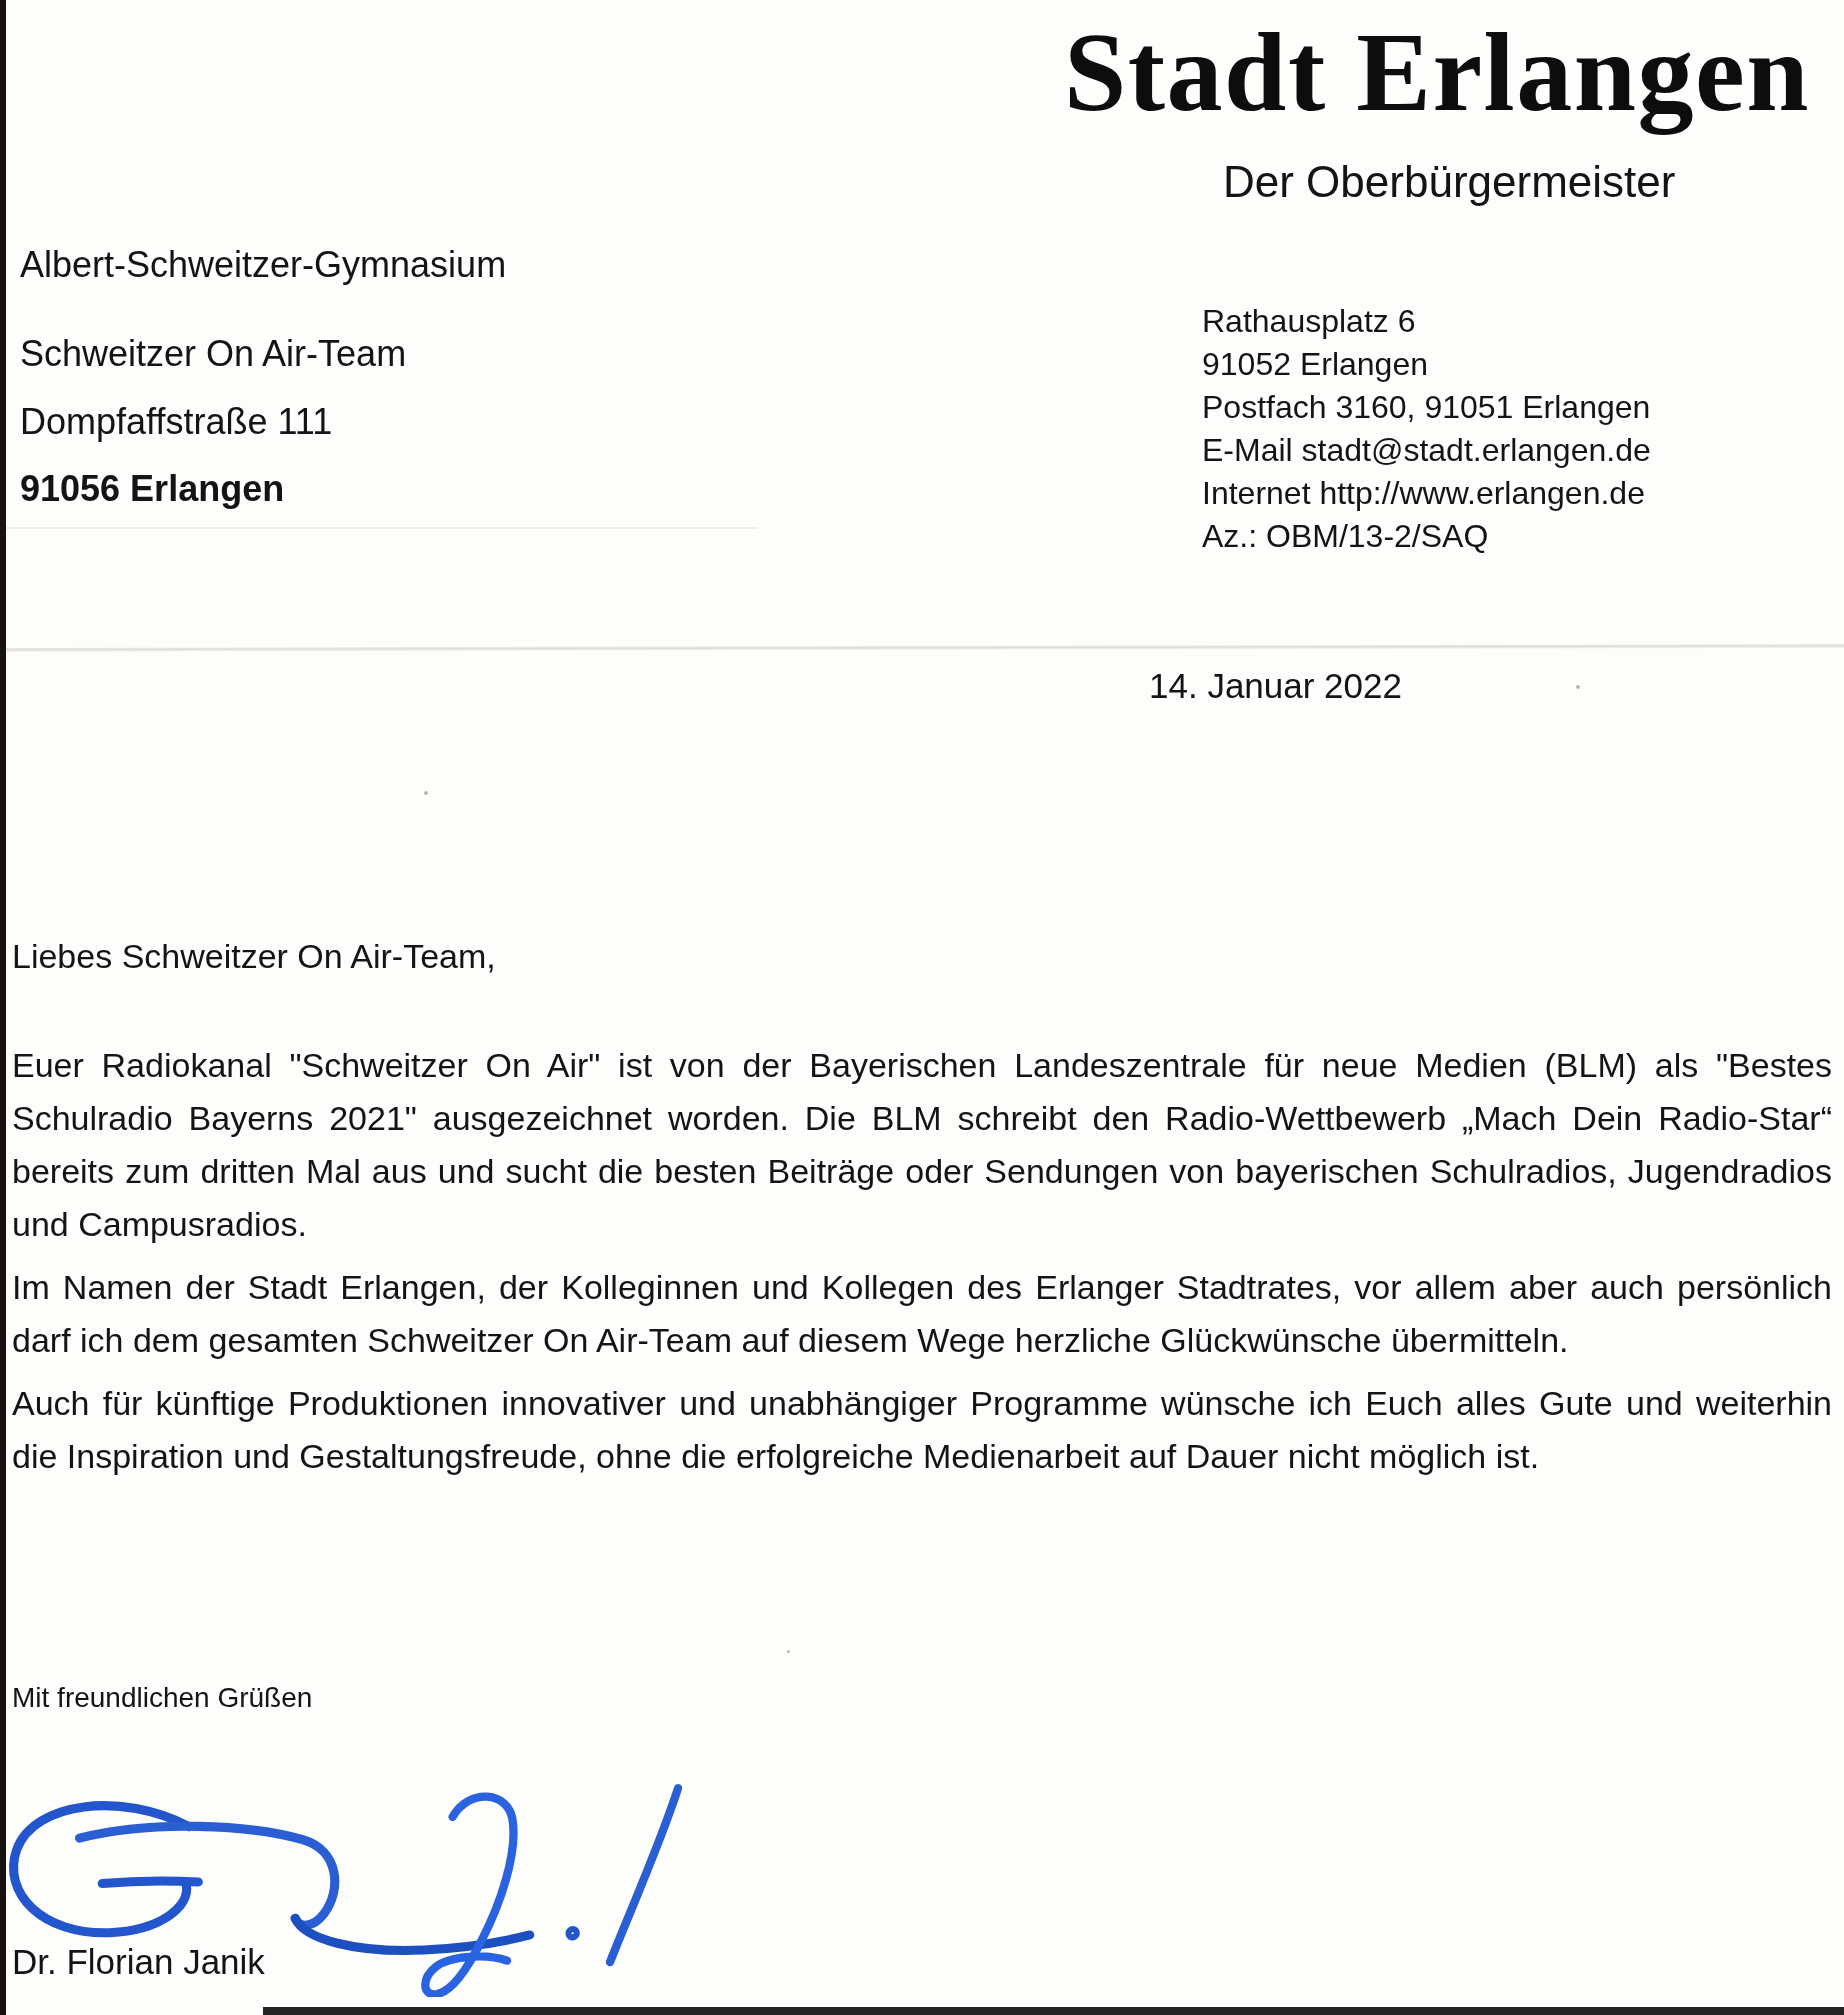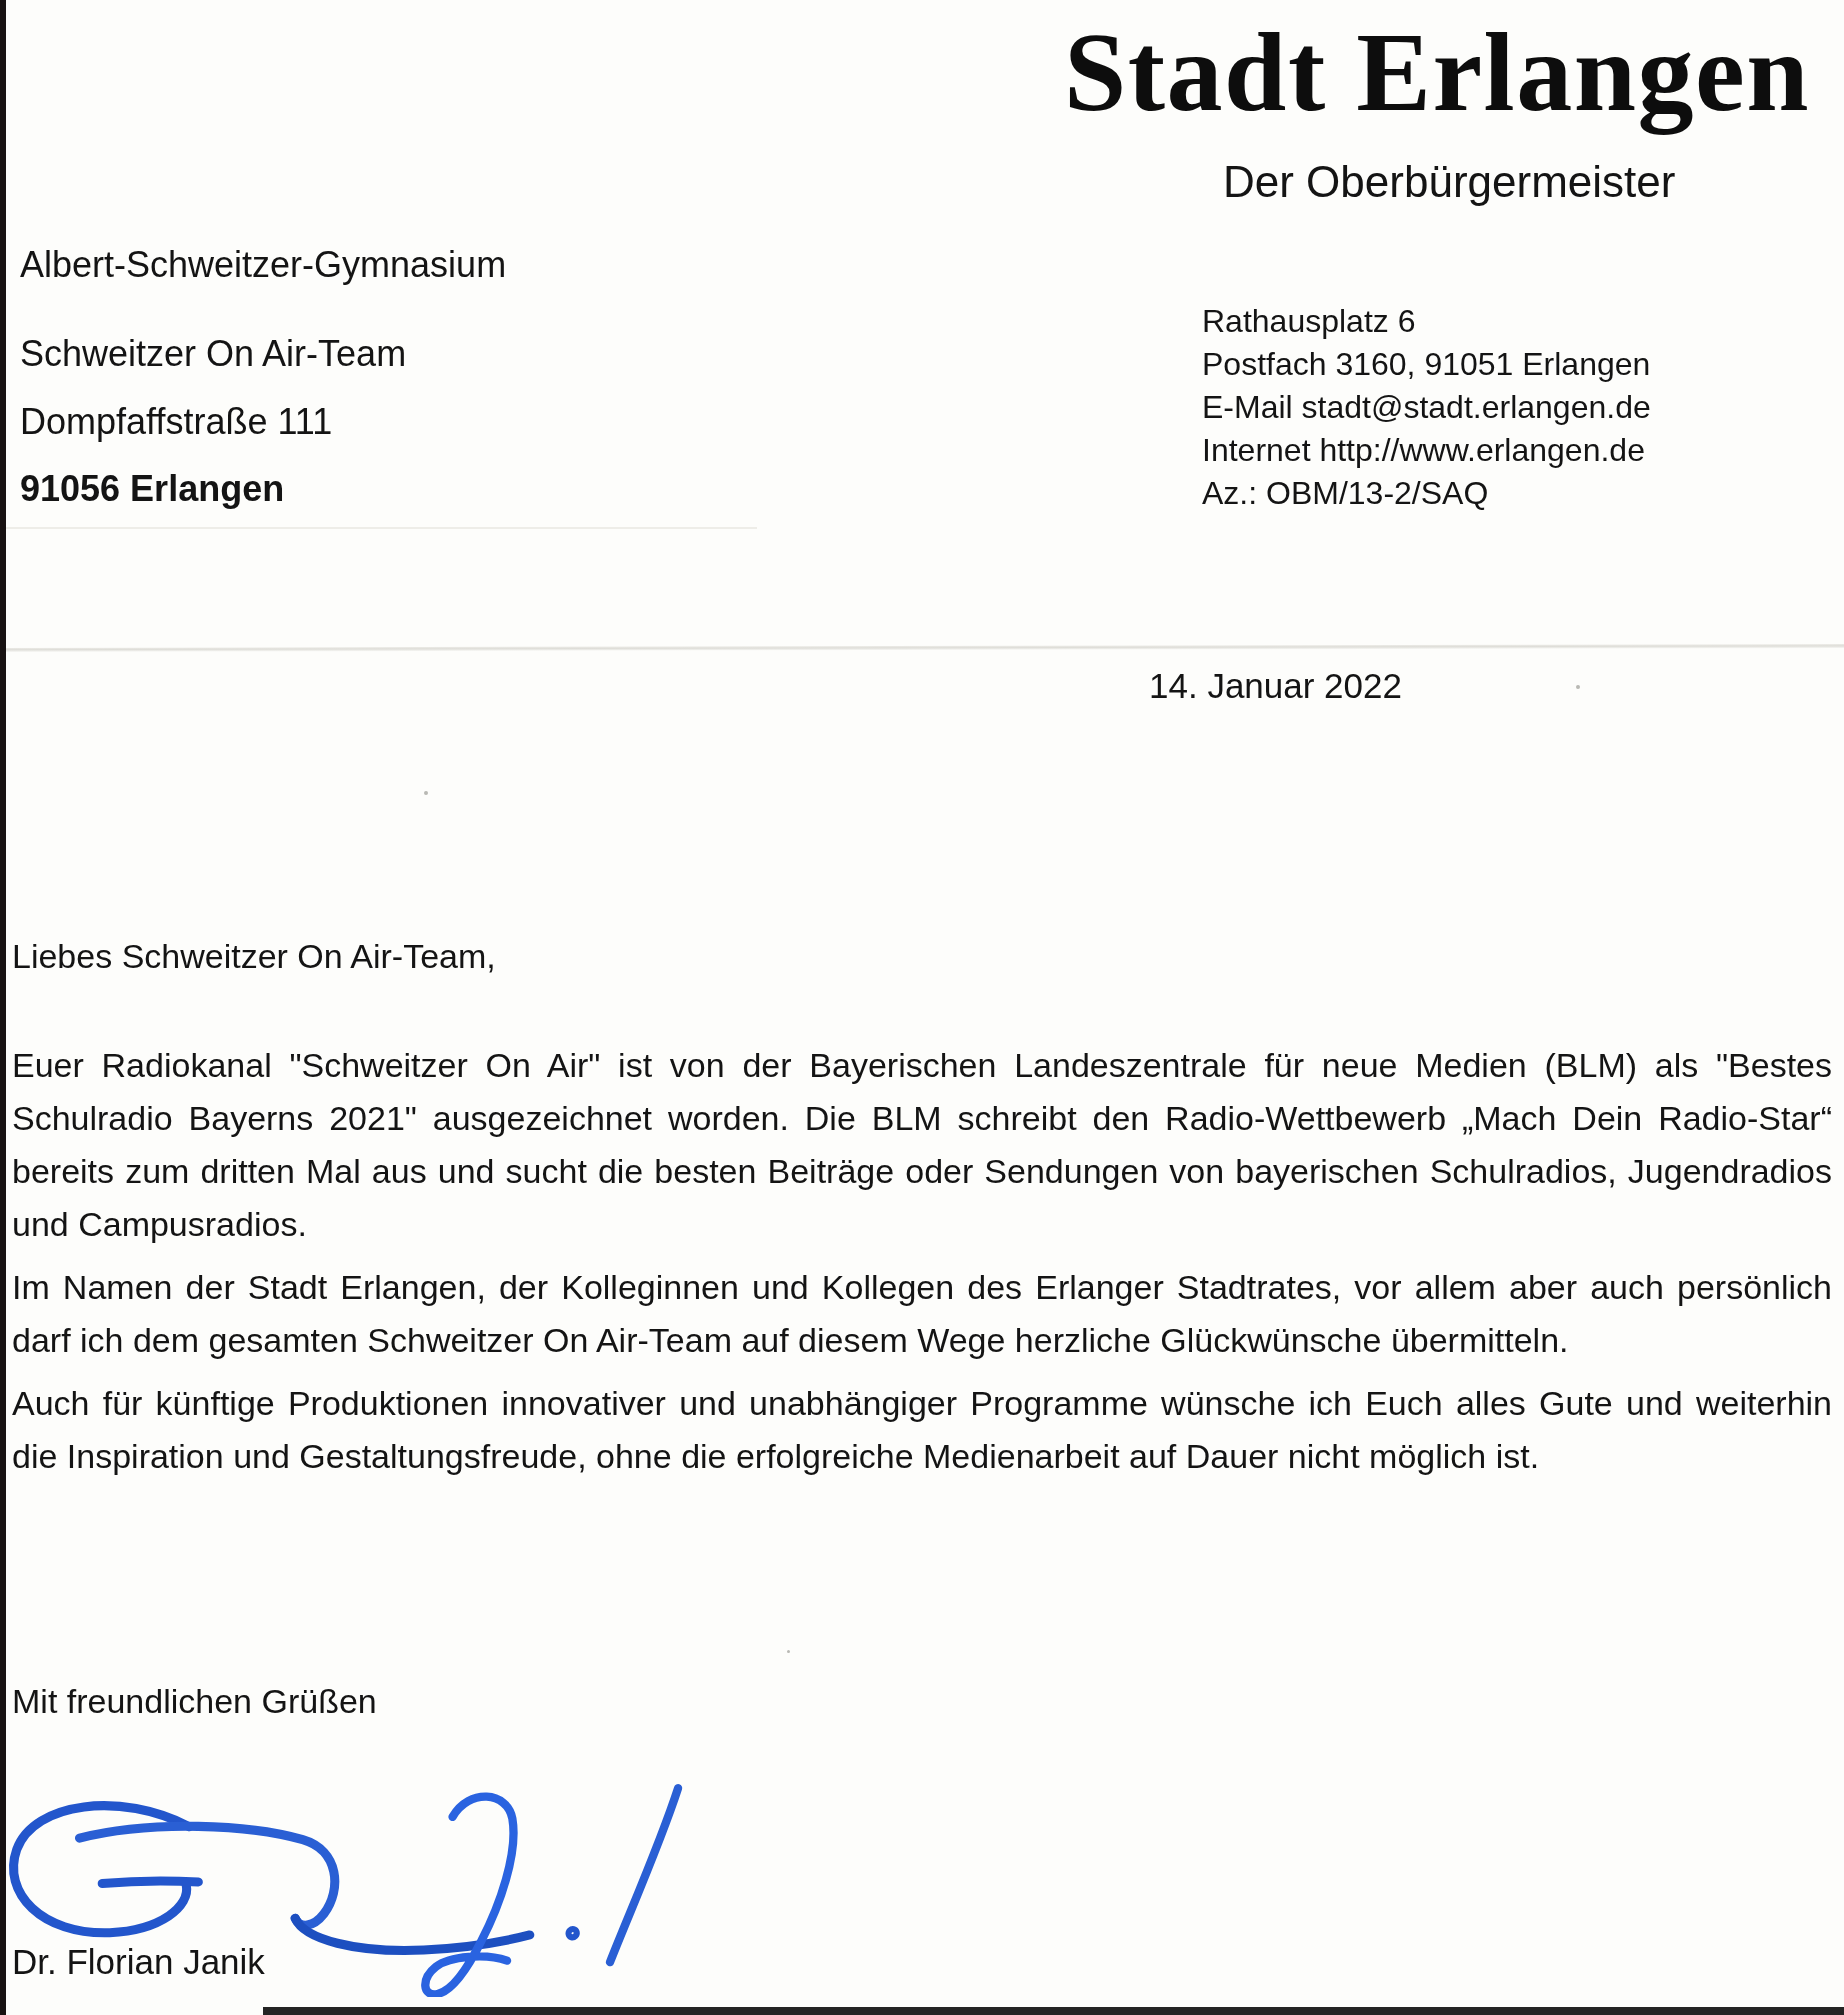--- a/index.html
+++ b/index.html
@@ -55,21 +55,21 @@
   .body-text {
     left: 12px;
     top: 1039px;
     width: 1820px;
     font-size: 34px;
     line-height: 53px;
     text-align: justify;
   }
   .body-text p { margin: 0 0 9.8px 0; }
 
-  .closing { left: 12px; top: 1682px; font-size: 34px; white-space: nowrap; }
+  .closing { left: 12px; top: 1682px; font-size: 28px; white-space: nowrap; }
 
   .signature-svg { left: 0px; top: 1770px; }
 
   .signer-name { left: 12px; top: 1942px; font-size: 35px; white-space: nowrap; }
 
   
   .left-edge-artifact {
     left: 0; top: 0; width: 6px; height: 2015px;
     background: #181212;
   }
@@ -98,20 +98,21 @@
   <div class="abs org-title">Stadt Erlangen</div>
   <div class="abs sender-title">Der Oberbürgermeister</div>
 
   <div class="abs recipient-line r1">Albert-Schweitzer-Gymnasium</div>
   <div class="abs recipient-line r2">Schweitzer On Air-Team</div>
   <div class="abs recipient-line r3">Dompfaffstraße 111</div>
   <div class="abs recipient-line r4">91056 Erlangen</div>
 
   <div class="abs info-block">
     <div>Rathausplatz 6</div>
+    <div>91052 Erlangen</div>
     <div>Postfach 3160, 91051 Erlangen</div>
     <div>E-Mail stadt@stadt.erlangen.de</div>
     <div>Internet http://www.erlangen.de</div>
     <div>Az.: OBM/13-2/SAQ</div>
   </div>
 
   <div class="abs fold-crease-left"></div>
   <div class="abs fold-crease"></div>
 
   <div class="abs date-line">14. Januar 2022</div>

